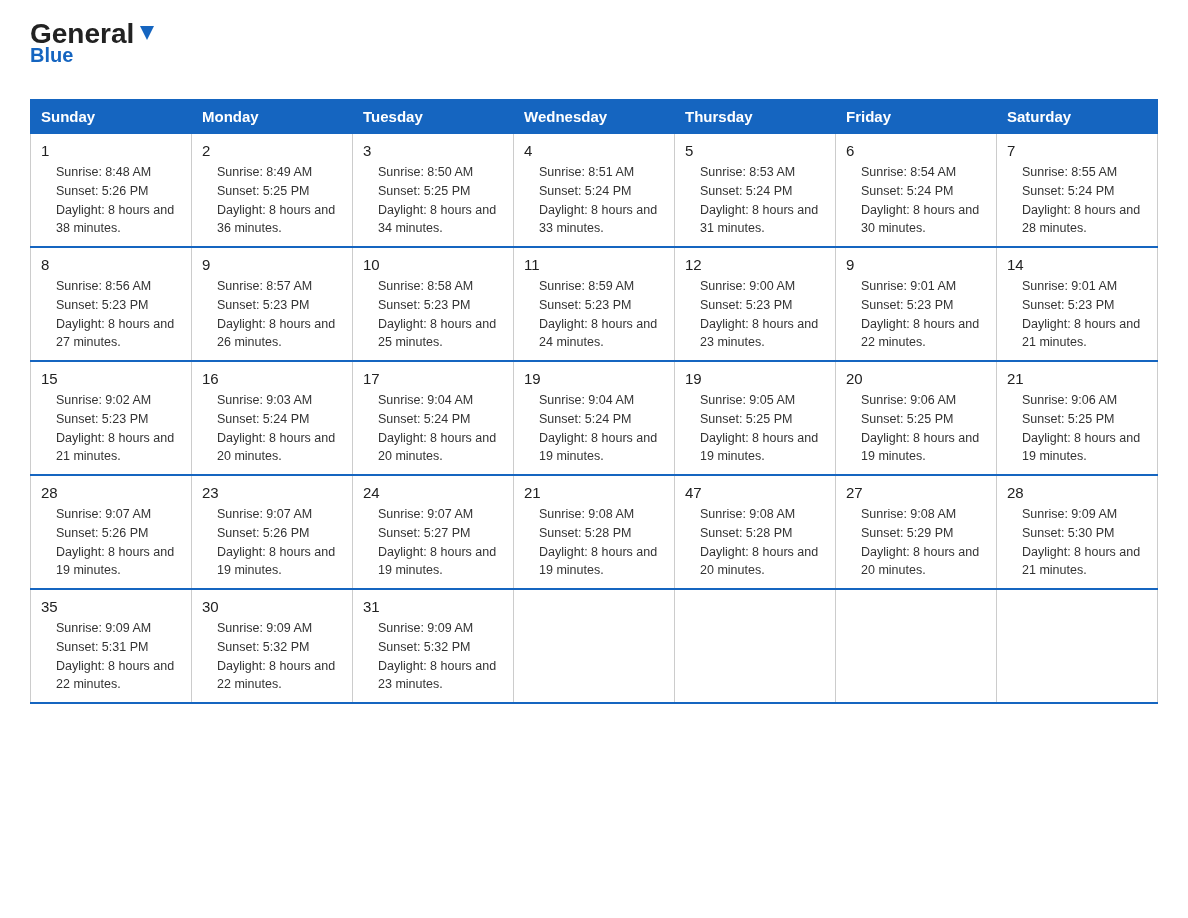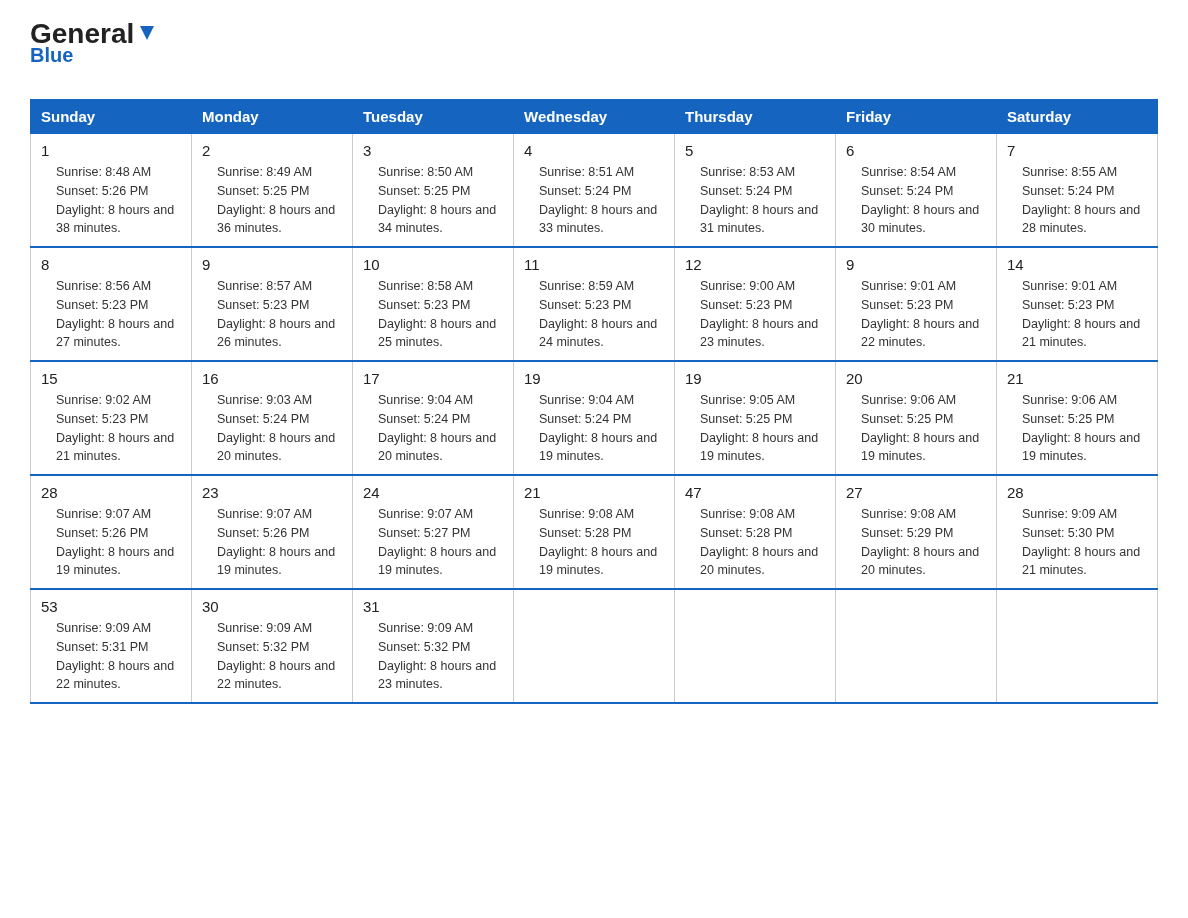--- a/index.html
+++ b/index.html
@@ -235,21 +235,21 @@
           <span class="day-number">27</span>
           <div class="day-info">Sunrise: 9:08 AM<br>Sunset: 5:29 PM<br>Daylight: 8 hours and 20 minutes.</div>
         </td>
         <td>
           <span class="day-number">28</span>
           <div class="day-info">Sunrise: 9:09 AM<br>Sunset: 5:30 PM<br>Daylight: 8 hours and 21 minutes.</div>
         </td>
       </tr>
       <tr>
         <td>
-          <span class="day-number">53</span>
+          <span class="day-number">35</span>
           <div class="day-info">Sunrise: 9:09 AM<br>Sunset: 5:31 PM<br>Daylight: 8 hours and 22 minutes.</div>
         </td>
         <td>
           <span class="day-number">30</span>
           <div class="day-info">Sunrise: 9:09 AM<br>Sunset: 5:32 PM<br>Daylight: 8 hours and 22 minutes.</div>
         </td>
         <td>
           <span class="day-number">31</span>
           <div class="day-info">Sunrise: 9:09 AM<br>Sunset: 5:32 PM<br>Daylight: 8 hours and 23 minutes.</div>
         </td>

